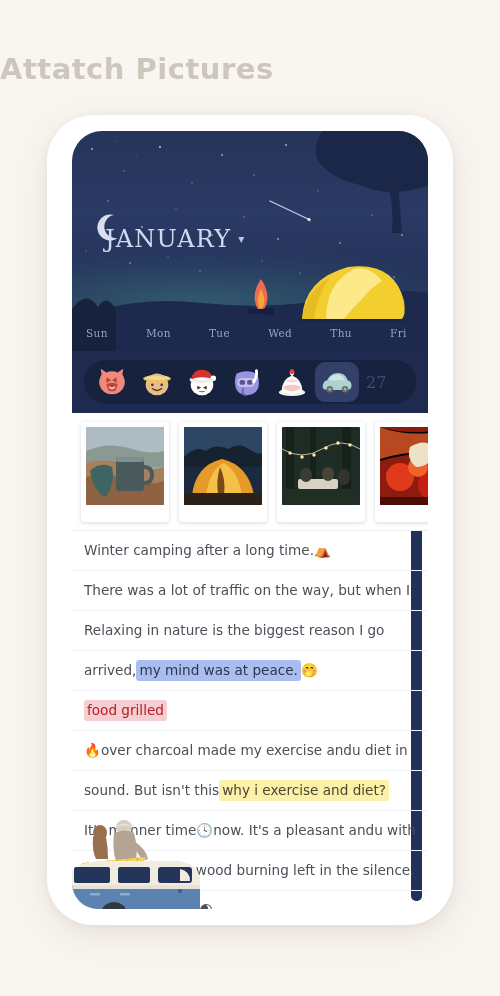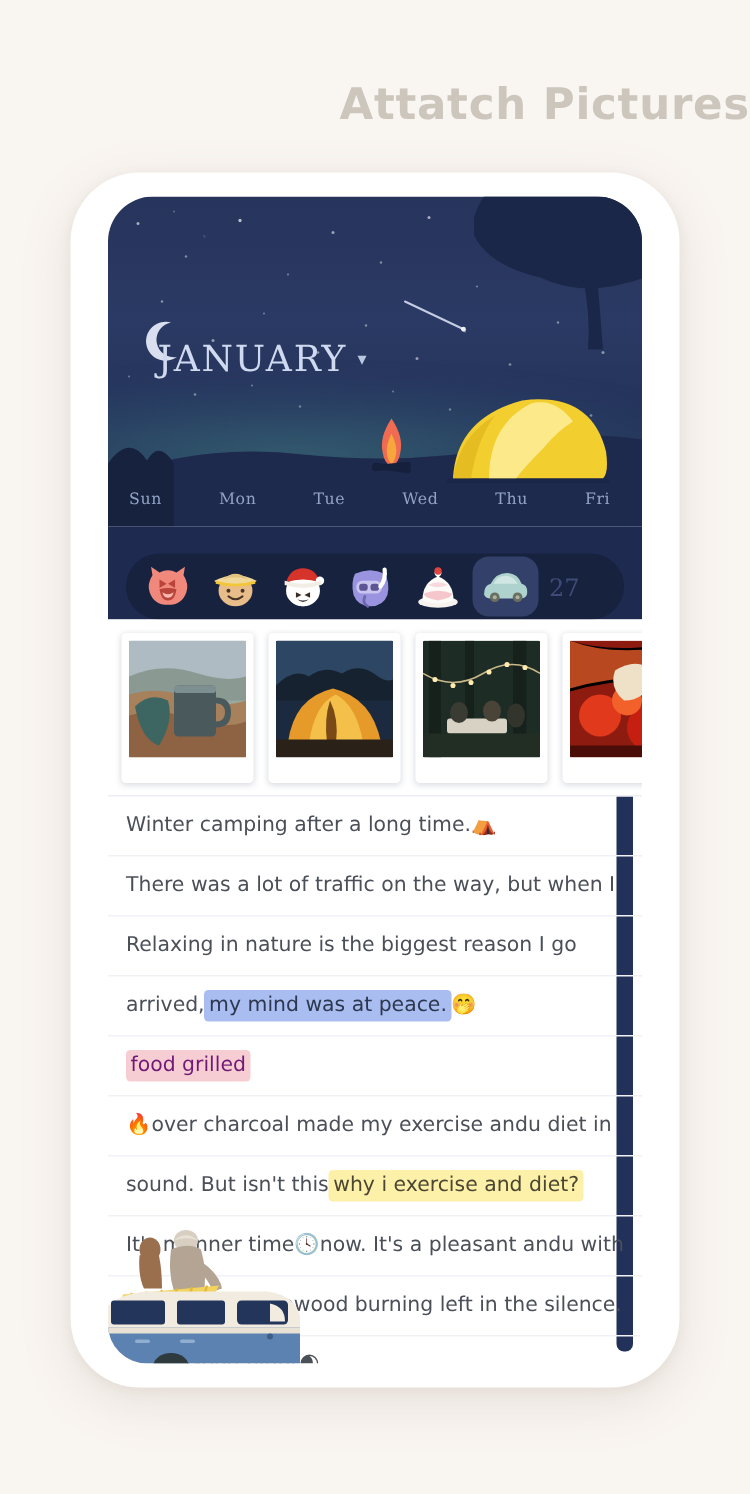--- a/index.html
+++ b/index.html
@@ -6,21 +6,21 @@
   html, body {
     width:500px; height:996px;
     background:#f9f5f1;
     font-family:"Liberation Sans", sans-serif;
     overflow:hidden;
   }
 
   
   .page-title{
     position:absolute; top:52px; left:0; width:500px;
-    text-align:right;
+    text-align:left;
     font-size:29px; font-weight:700; letter-spacing:.5px;
     color:#cdc6bd;
     font-family:"DejaVu Sans", sans-serif;
   }
 
   
   .phone{
     position:absolute; left:47px; top:115px;
     width:406px; height:810px;
     background:#ffffff;
@@ -77,21 +77,21 @@
     display:flex; padding:0 14px;gap:38px;
   }
   .weekrow span{
     flex:1; text-align:center; color:#93a3c6; font-size:10.5px;
     font-family:"DejaVu Serif", serif; letter-spacing:.4px;
   }
 
   
   .stickerwrap{
     position:relative; height:62px; background:#1e2a50;
-    padding:0 12px; display:flex; align-items:flex-end;
+    padding:0 12px; display:flex; align-items:center;
   }
   .stickerbar{
     width:100%; height:44px; border-radius:22px;
     background:#17223f;
     display:flex; align-items:center; padding:0 6px; gap:1px;
     position:relative; overflow:hidden;
   }
   .sticker{
     width:44px; height:40px; border-radius:11px;
     display:flex; align-items:center; justify-content:center;
@@ -132,21 +132,21 @@
   .notes{ position:relative; }
   .line{
     height:40px; display:flex; align-items:center;
     padding:0 12px; border-bottom:1px solid #f0f1f4;
     font-size:13.6px; color:#4a4f58; line-height:1.2;
     font-family:"DejaVu Sans", sans-serif;
     white-space:nowrap;
   }
   .line.pad{ padding-left:52px; }
   .hl-blue{ background:#a9bdf0; border-radius:3px; padding:2px 3px; color:#2c3750; }
-  .hl-pink{ background:#f7cdd4; border-radius:3px; padding:2px 3px; color:#701a75; }
+  .hl-pink{ background:#f7cdd4; border-radius:3px; padding:2px 3px; color:#b91c1c; }
   .hl-yellow{ background:#fdf0a8; border-radius:3px; padding:2px 3px; color:#4a4633; }
   .emo{ font-family:"DejaVu Sans", sans-serif; }
 
   
   .van{
     position:absolute; left:-4px; bottom:-6px; width:150px; height:104px;
     pointer-events:none;
   }
 </style>
 </head>

